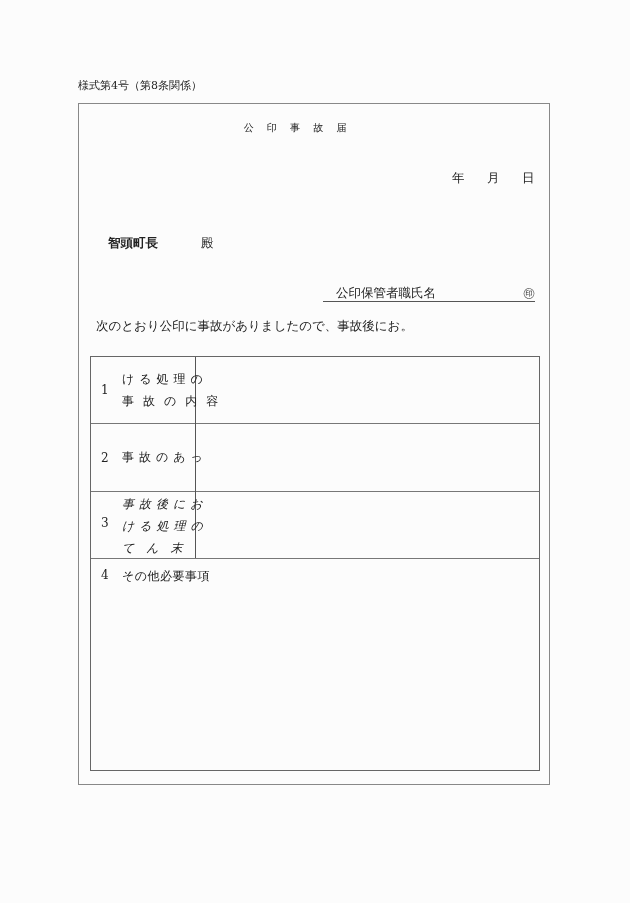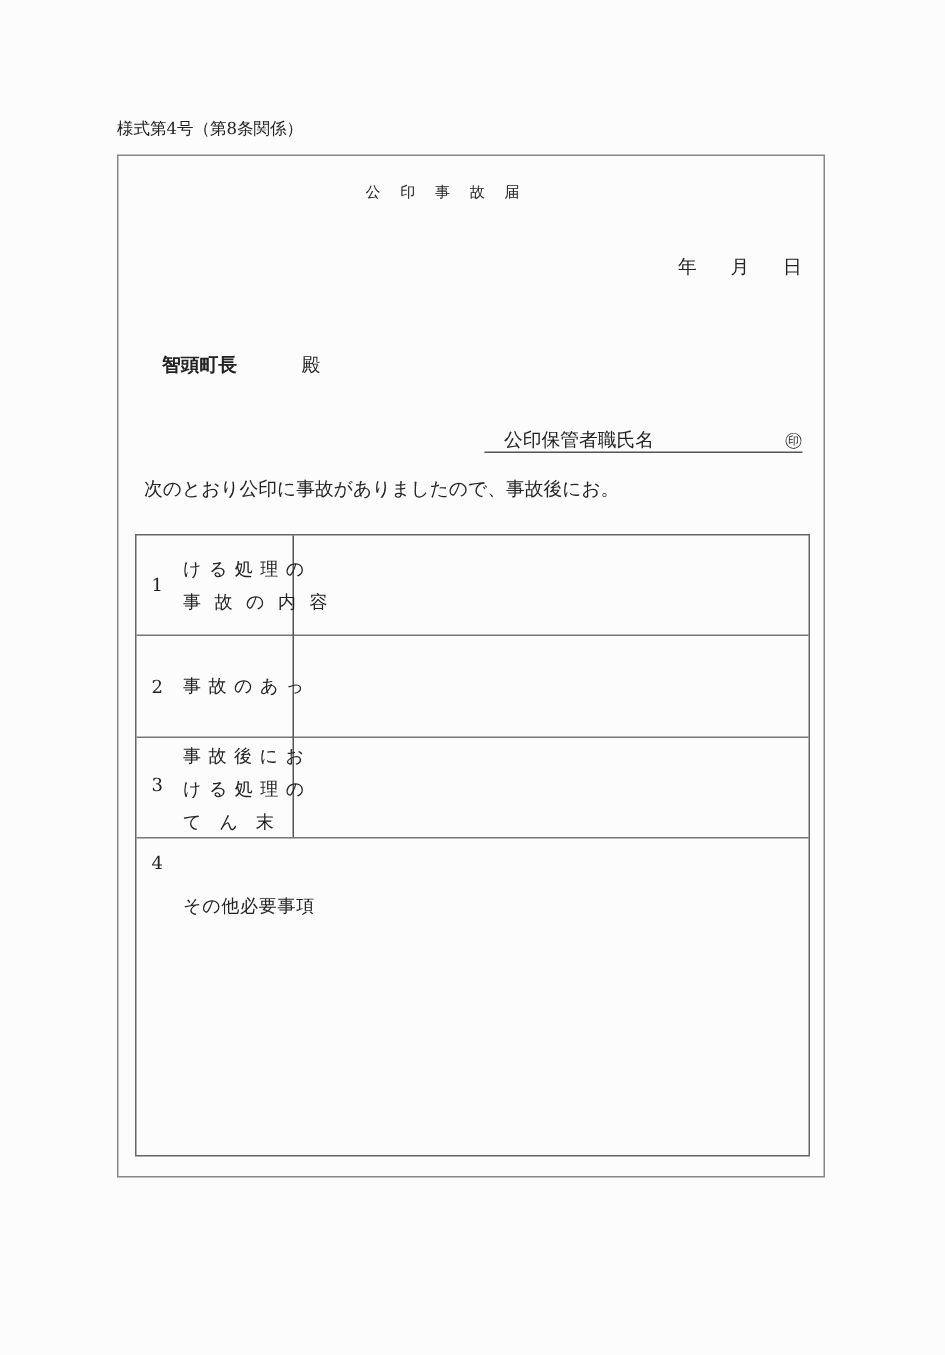--- a/index.html
+++ b/index.html
@@ -82,26 +82,26 @@
   <div>
     <div class="num" style="top:94px;">2</div>
     <div class="cell-text vert-lines" style="left:31px; top:89px;">
       <div>事故のあっ</div>
     </div>
     <div class="cell-text" style="left:106px; top:68px; width:340px; height:66px;"></div>
   </div>
 
   <div>
     <div class="num" style="top:159px;">3</div>
-    <div class="cell-text vert-lines" style="left:31px; top:136px;">
+    <div class="cell-text vert-lines" style="left:31px; top:136px;font-style:italic;">
       <div>事故後にお</div>
       <div>ける処理の</div>
       <div style="letter-spacing:0;">て　ん　末</div>
     </div>
     <div class="cell-text" style="left:106px; top:136px; width:340px; height:65px;"></div>
   </div>
 
   <div>
     <div class="num" style="top:211px;">4</div>
-    <div class="cell-text" style="left:31px; top:211px; letter-spacing:0.5px;margin-top:28px;">その他必要事項</div>
+    <div class="cell-text" style="left:31px; top:211px; letter-spacing:0.5px;">その他必要事項</div>
     <div class="cell-text" style="left:2px; top:228px; width:442px; height:182px;"></div>
   </div>
 </div>
 
 </body></html>

